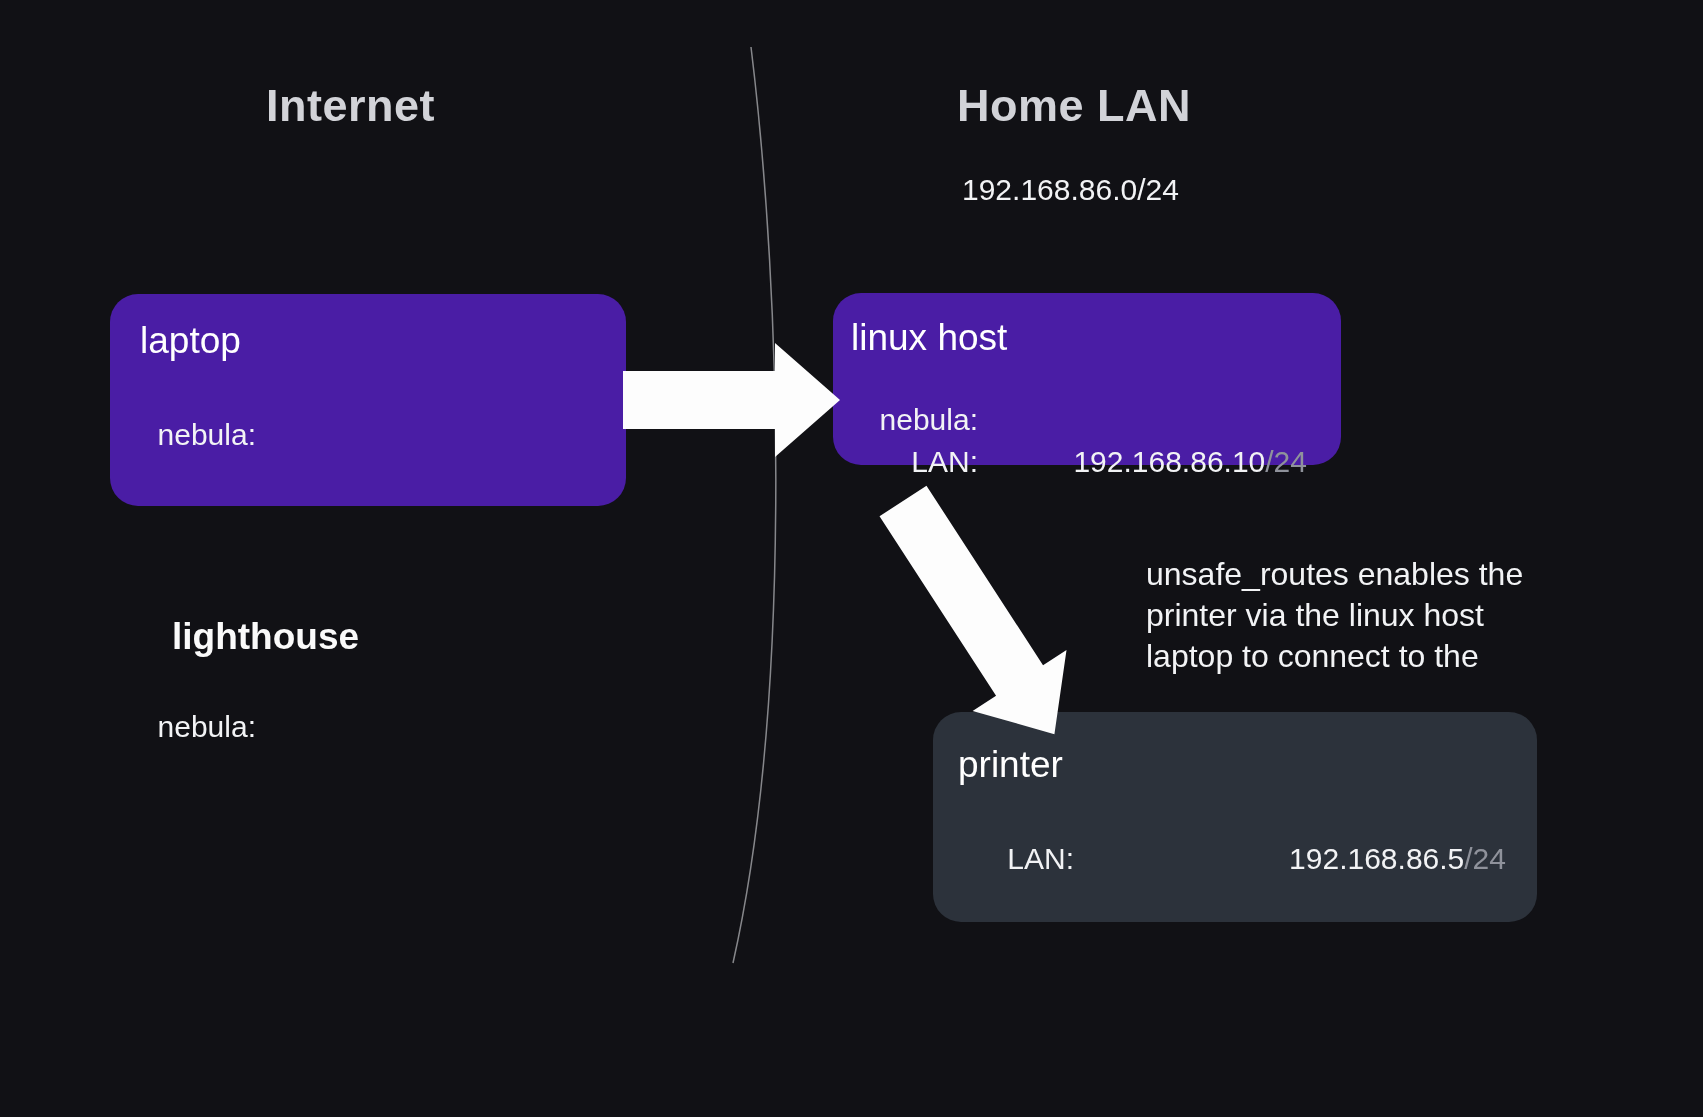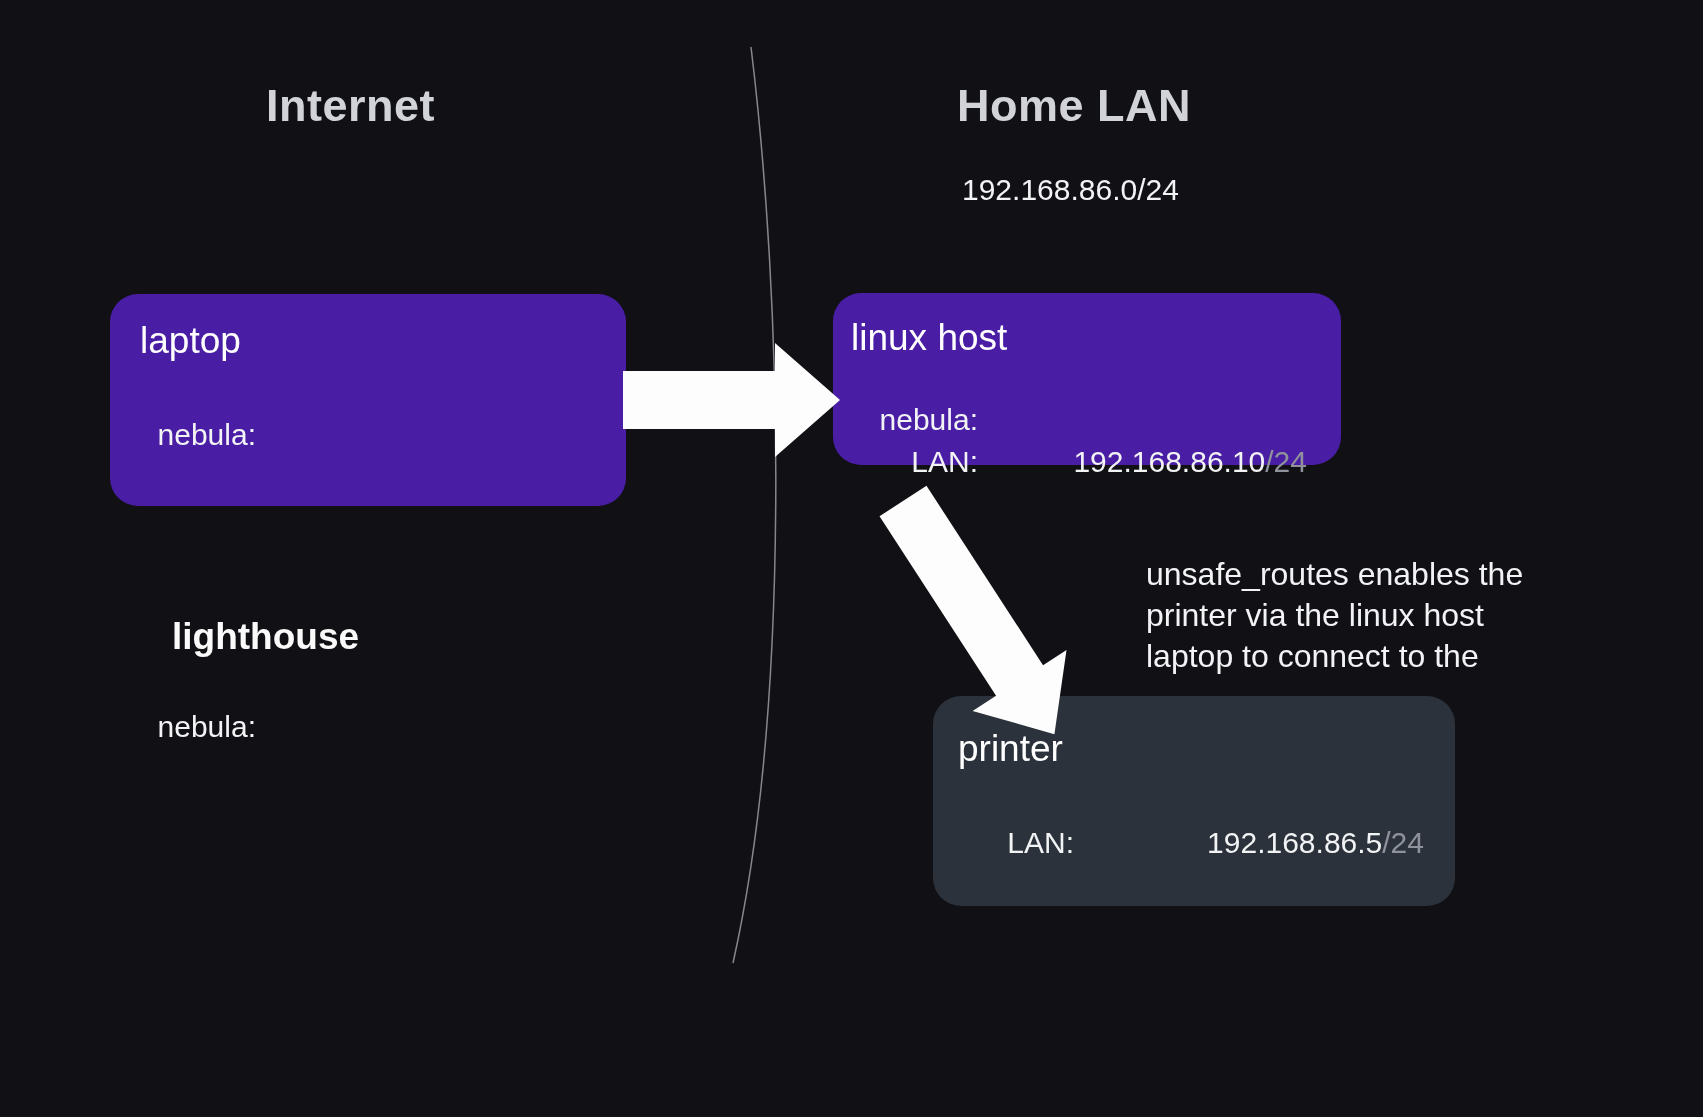--- a/index.html
+++ b/index.html
@@ -101,21 +101,21 @@
     <span class="label">LAN:</span>
     <span class="value"><span class="ip">192.168.86.10</span><span class="cidr">/24</span></span>
   </div>
 </div>
 
 <div class="free-title" style="left:140px; top:616px;margin-left:32px;">lighthouse</div>
 <div class="row" style="left:138px; top:710px; width:457px;">
   <span class="label">nebula:</span>
 </div>
 
-<div class="node node-slate" style="left:933px; top:696px; width:522px; height:210px;">
+<div class="node node-slate" style="left:933px; top:712px; width:604px; height:210px;">
   <div class="node-title" style="left:25px; top:32px;">printer</div>
   <div class="row" style="left:23px; right:31px; top:130px;">
     <span class="label">LAN:</span>
     <span class="value"><span class="ip">192.168.86.5</span><span class="cidr">/24</span></span>
   </div>
 </div>
 
 <div class="annotation abs" style="left:1098px; top:554px;">
   <div>unsafe_routes enables the</div>
   <div>printer via the linux host</div>

